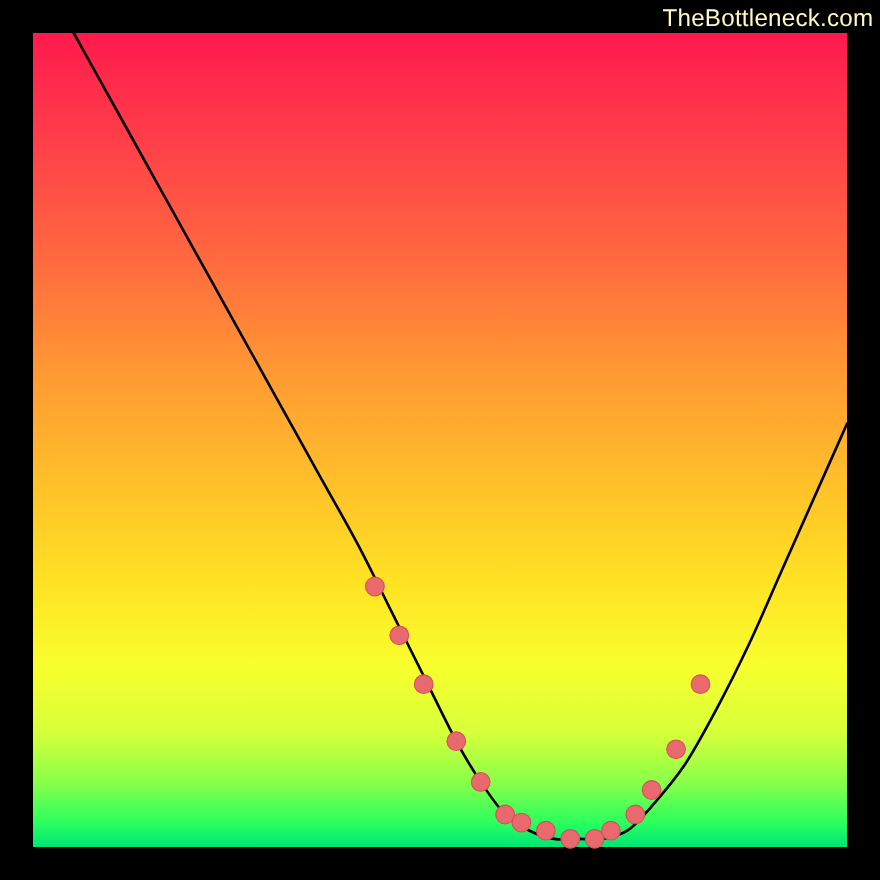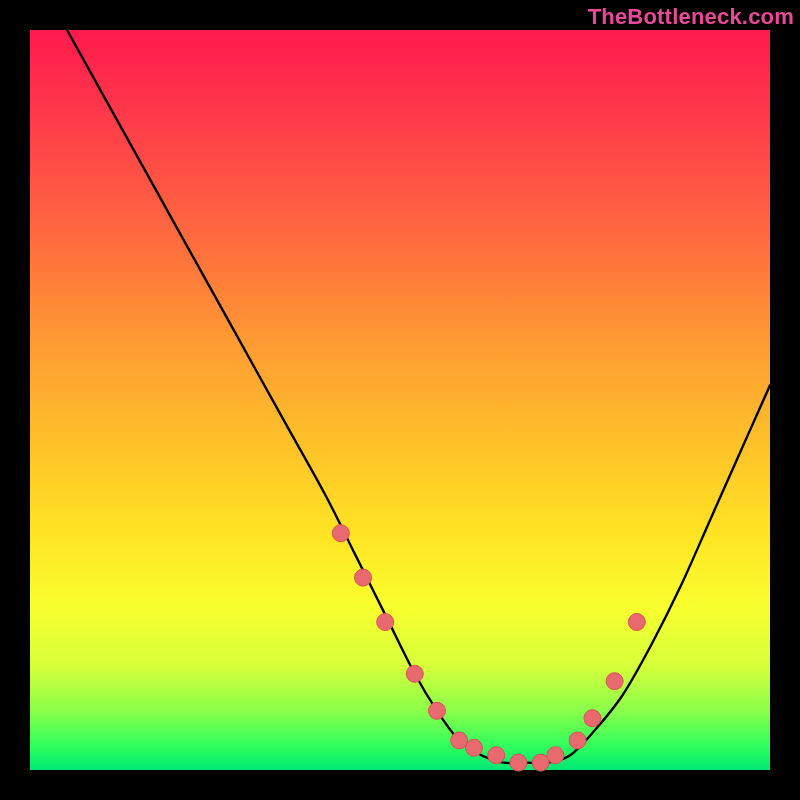--- a/index.html
+++ b/index.html
@@ -36,23 +36,23 @@
       #f8ff2e 78%,
       #d6ff3a 86%,
       #8aff4a 92%,
       #2bff5e 97%,
       #00e676 100%);
   }
   .watermark {
     position: absolute;
     top: 4px;
     right: 6px;
-    color: #ec4899;
+    color: #fef9c3;
     font-size: 22px;
-    font-weight: 700;
+    font-weight: 400;
     letter-spacing: 0.2px;
     user-select: none;
   }
   svg.curve {
     position: absolute;
     left: 0;
     top: 0;
     width: 740px;
     height: 740px;
     overflow: visible;

